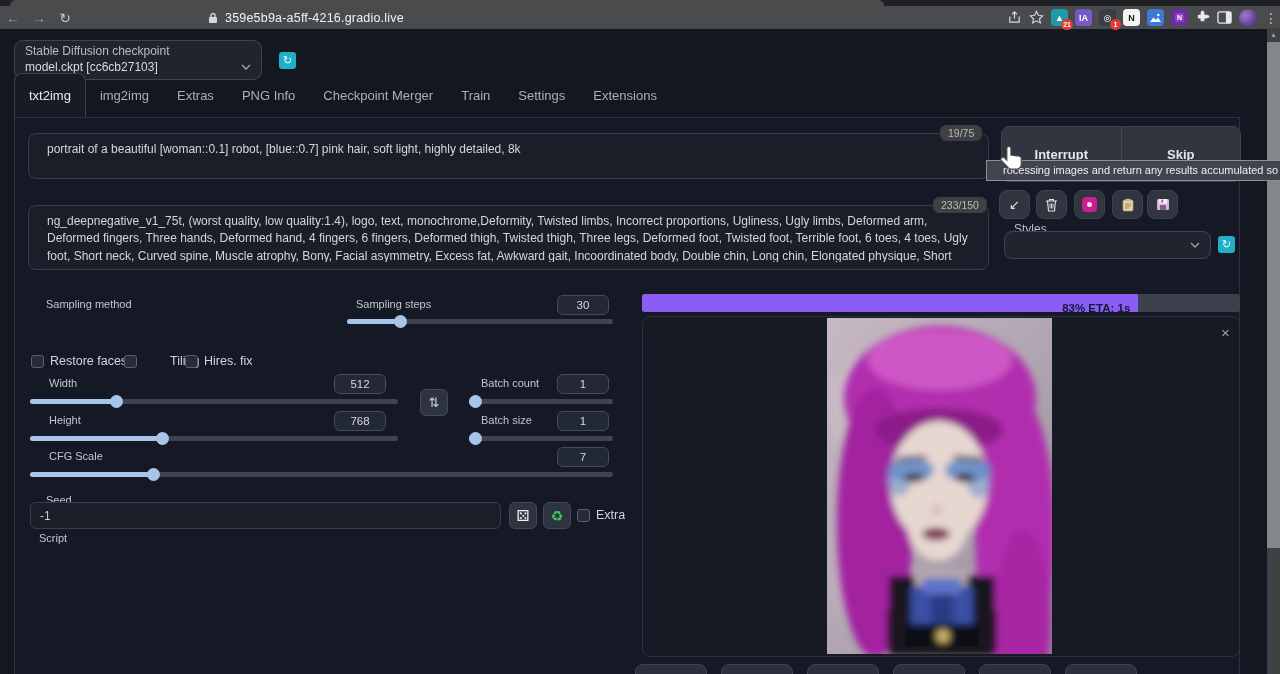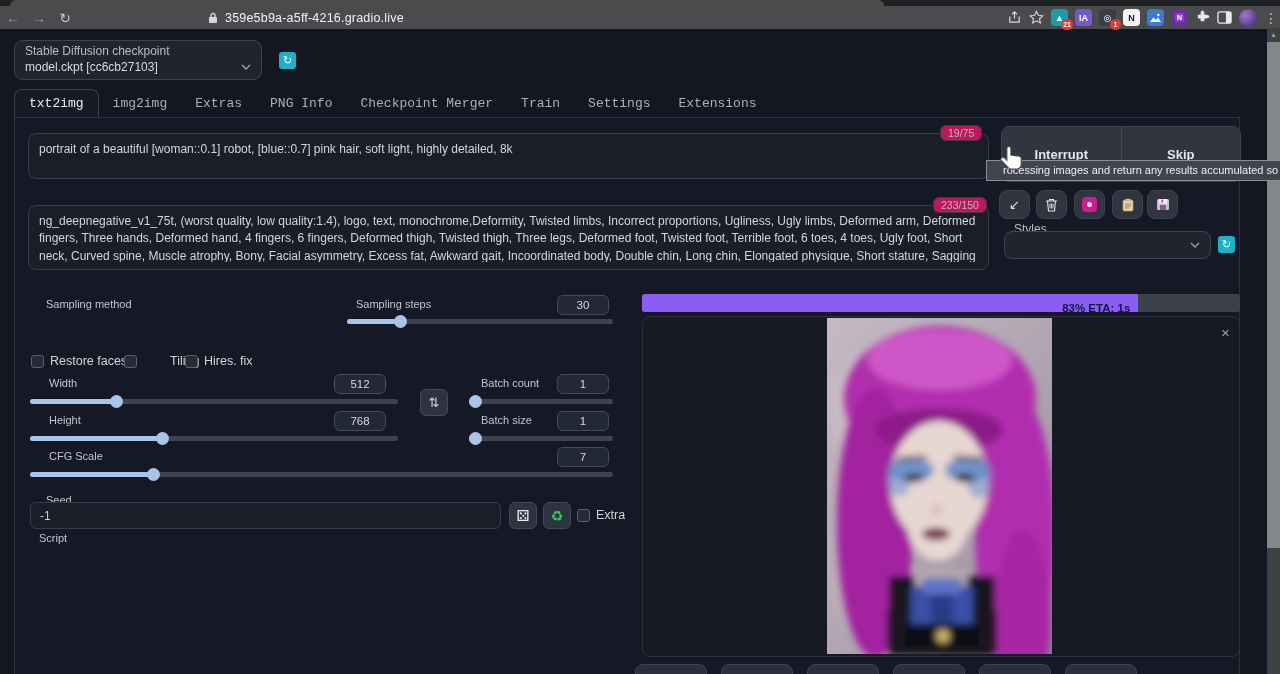--- a/index.html
+++ b/index.html
@@ -25,29 +25,29 @@
 
   
   #ckpt-block { left:14px; top:40px; width:248px; height:40px; background:#20242f; border:1px solid #3e4450; border-radius:9px; padding:3px 10px; }
   .blocklabel { font-size:12px; color:#b7bcc6; }
   #ckpt-value { font-size:12px; color:#d8dbe0; margin-top:2px; display:flex; justify-content:space-between; align-items:center; }
   .chev { width:10px; height:6px; display:inline-block; }
   .refreshbtn { width:17px; height:17px; border-radius:3px; background:#1fb0c6; color:#eafcff; font-size:11px; line-height:16px; text-align:center; cursor:pointer; }
 
   
   #tabs { left:14px; top:89px; width:1226px; height:28px; display:flex; align-items:flex-end; }
-  .tab { font-size:13px; color:#a9afbb; padding:6px 14px; cursor:pointer;font-family:Liberation Mono, monospace; }
+  .tab { font-size:13px; color:#a9afbb; padding:14px 14px; cursor:pointer; }
   .tab.active { background:#171b26; border:1px solid #3a404d; border-bottom:none; border-radius:8px 8px 0 0; color:#e8eaee; }
   #panel { left:14px; top:117px; width:1226px; height:557px; border:1px solid #2c313d; border-bottom:none; background:#151925; }
 
   
-  .txtblock { position:absolute; background:#1a1e29; border:1px solid #373d4a; border-radius:8px; color:#d3d6dc; font-size:12px; line-height:1.45; padding:7px 10px; overflow:hidden; }
+  .txtblock { position:absolute; background:#1a1e29; border:1px solid #373d4a; border-radius:8px; color:#d3d6dc; font-size:12px; line-height:1.45; padding:7px 18px; overflow:hidden; }
   #prompt-box { left:13px; top:15px; width:961px; height:46px; }
   #neg-box { left:13px; top:87px; width:961px; height:65px; }
-  .counter { position:absolute; font-size:10.5px; color:#b4bac4; background:#be185d; padding:0 7px; border:1px solid #373d4a; border-radius:6px; line-height:14px; }
+  .counter { position:absolute; font-size:10.5px; color:#b4bac4; background:#404040; padding:0 7px; border:1px solid #373d4a; border-radius:6px; line-height:14px; }
   #prompt-counter { left:925px; top:7px; }
   #neg-counter { left:918px; top:79px; }
   textarea.flat { width:100%; height:100%; background:transparent; border:none; resize:none; color:#d3d6dc; font-size:12px; line-height:1.45; font-family:"Liberation Sans","DejaVu Sans",sans-serif; outline:none; }
 
   
   #gen-split { left:986px; top:8px; width:240px; height:56px; background:#30353f; border:1px solid #3d434e; border-radius:8px; display:flex;text-decoration:underline; }
   .genbtn { flex:1; display:flex; align-items:center; justify-content:center; color:#e4e6ea; font-size:13px; font-weight:600; cursor:pointer; }
   #gen-divider { width:1px; background:#454a55; }
   #tooltip { left:971px; top:42px; width:309px; height:21px; background:#40454d; border:1px solid #8b9098; color:#ededee; font-size:11px; line-height:19px; padding-left:16px; white-space:nowrap; z-index:30; }
   #cursor { left:984px; top:27px; z-index:40; }

